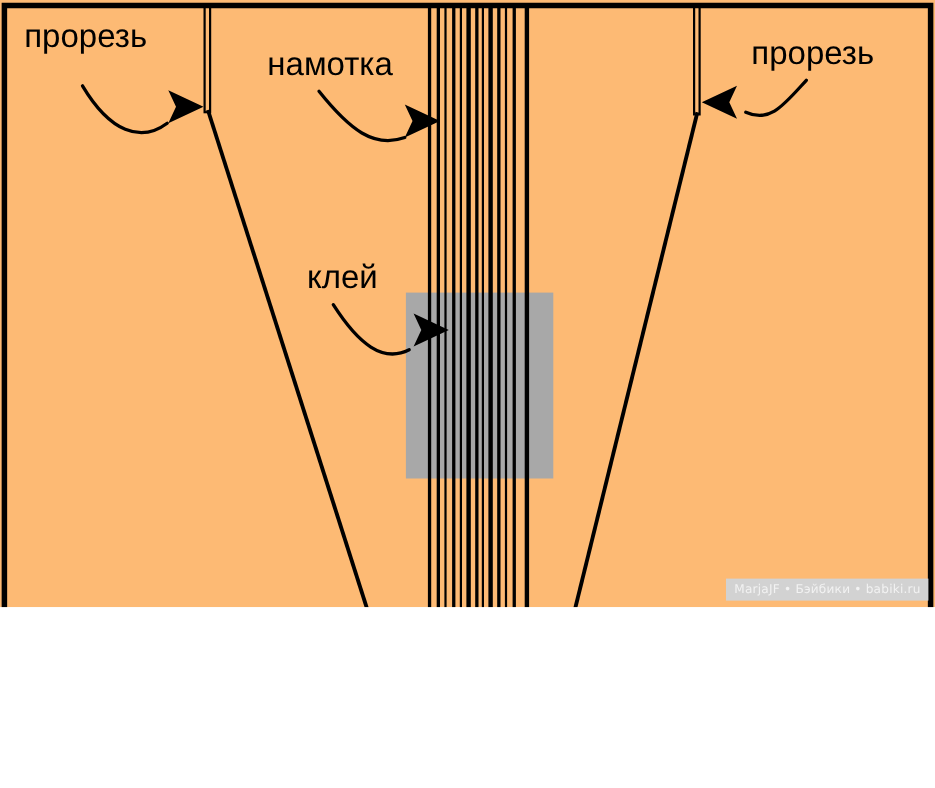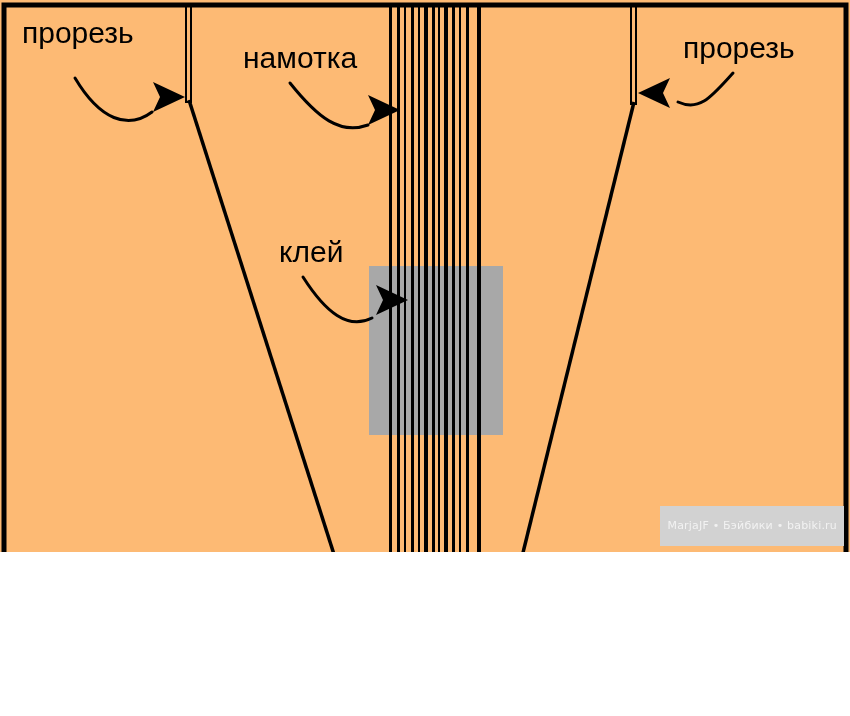--- a/index.html
+++ b/index.html
@@ -35,21 +35,21 @@
   .watermark-box {
     position: absolute;
     right: 6px;
     bottom: 6px;
     height: 20px;
     background: #d2d2d2;
     color: #f2f2f2;
     font-family: "DejaVu Sans", "Liberation Sans", sans-serif;
     font-size: 11px;
     line-height: 20px;
-    padding: 10px 7px;
+    padding: 0 7px;
     letter-spacing: 0.2px;
     white-space: nowrap;
     user-select: none;
   }
 </style>
 </head>
 <body>
 
 <div id="stage">
 

